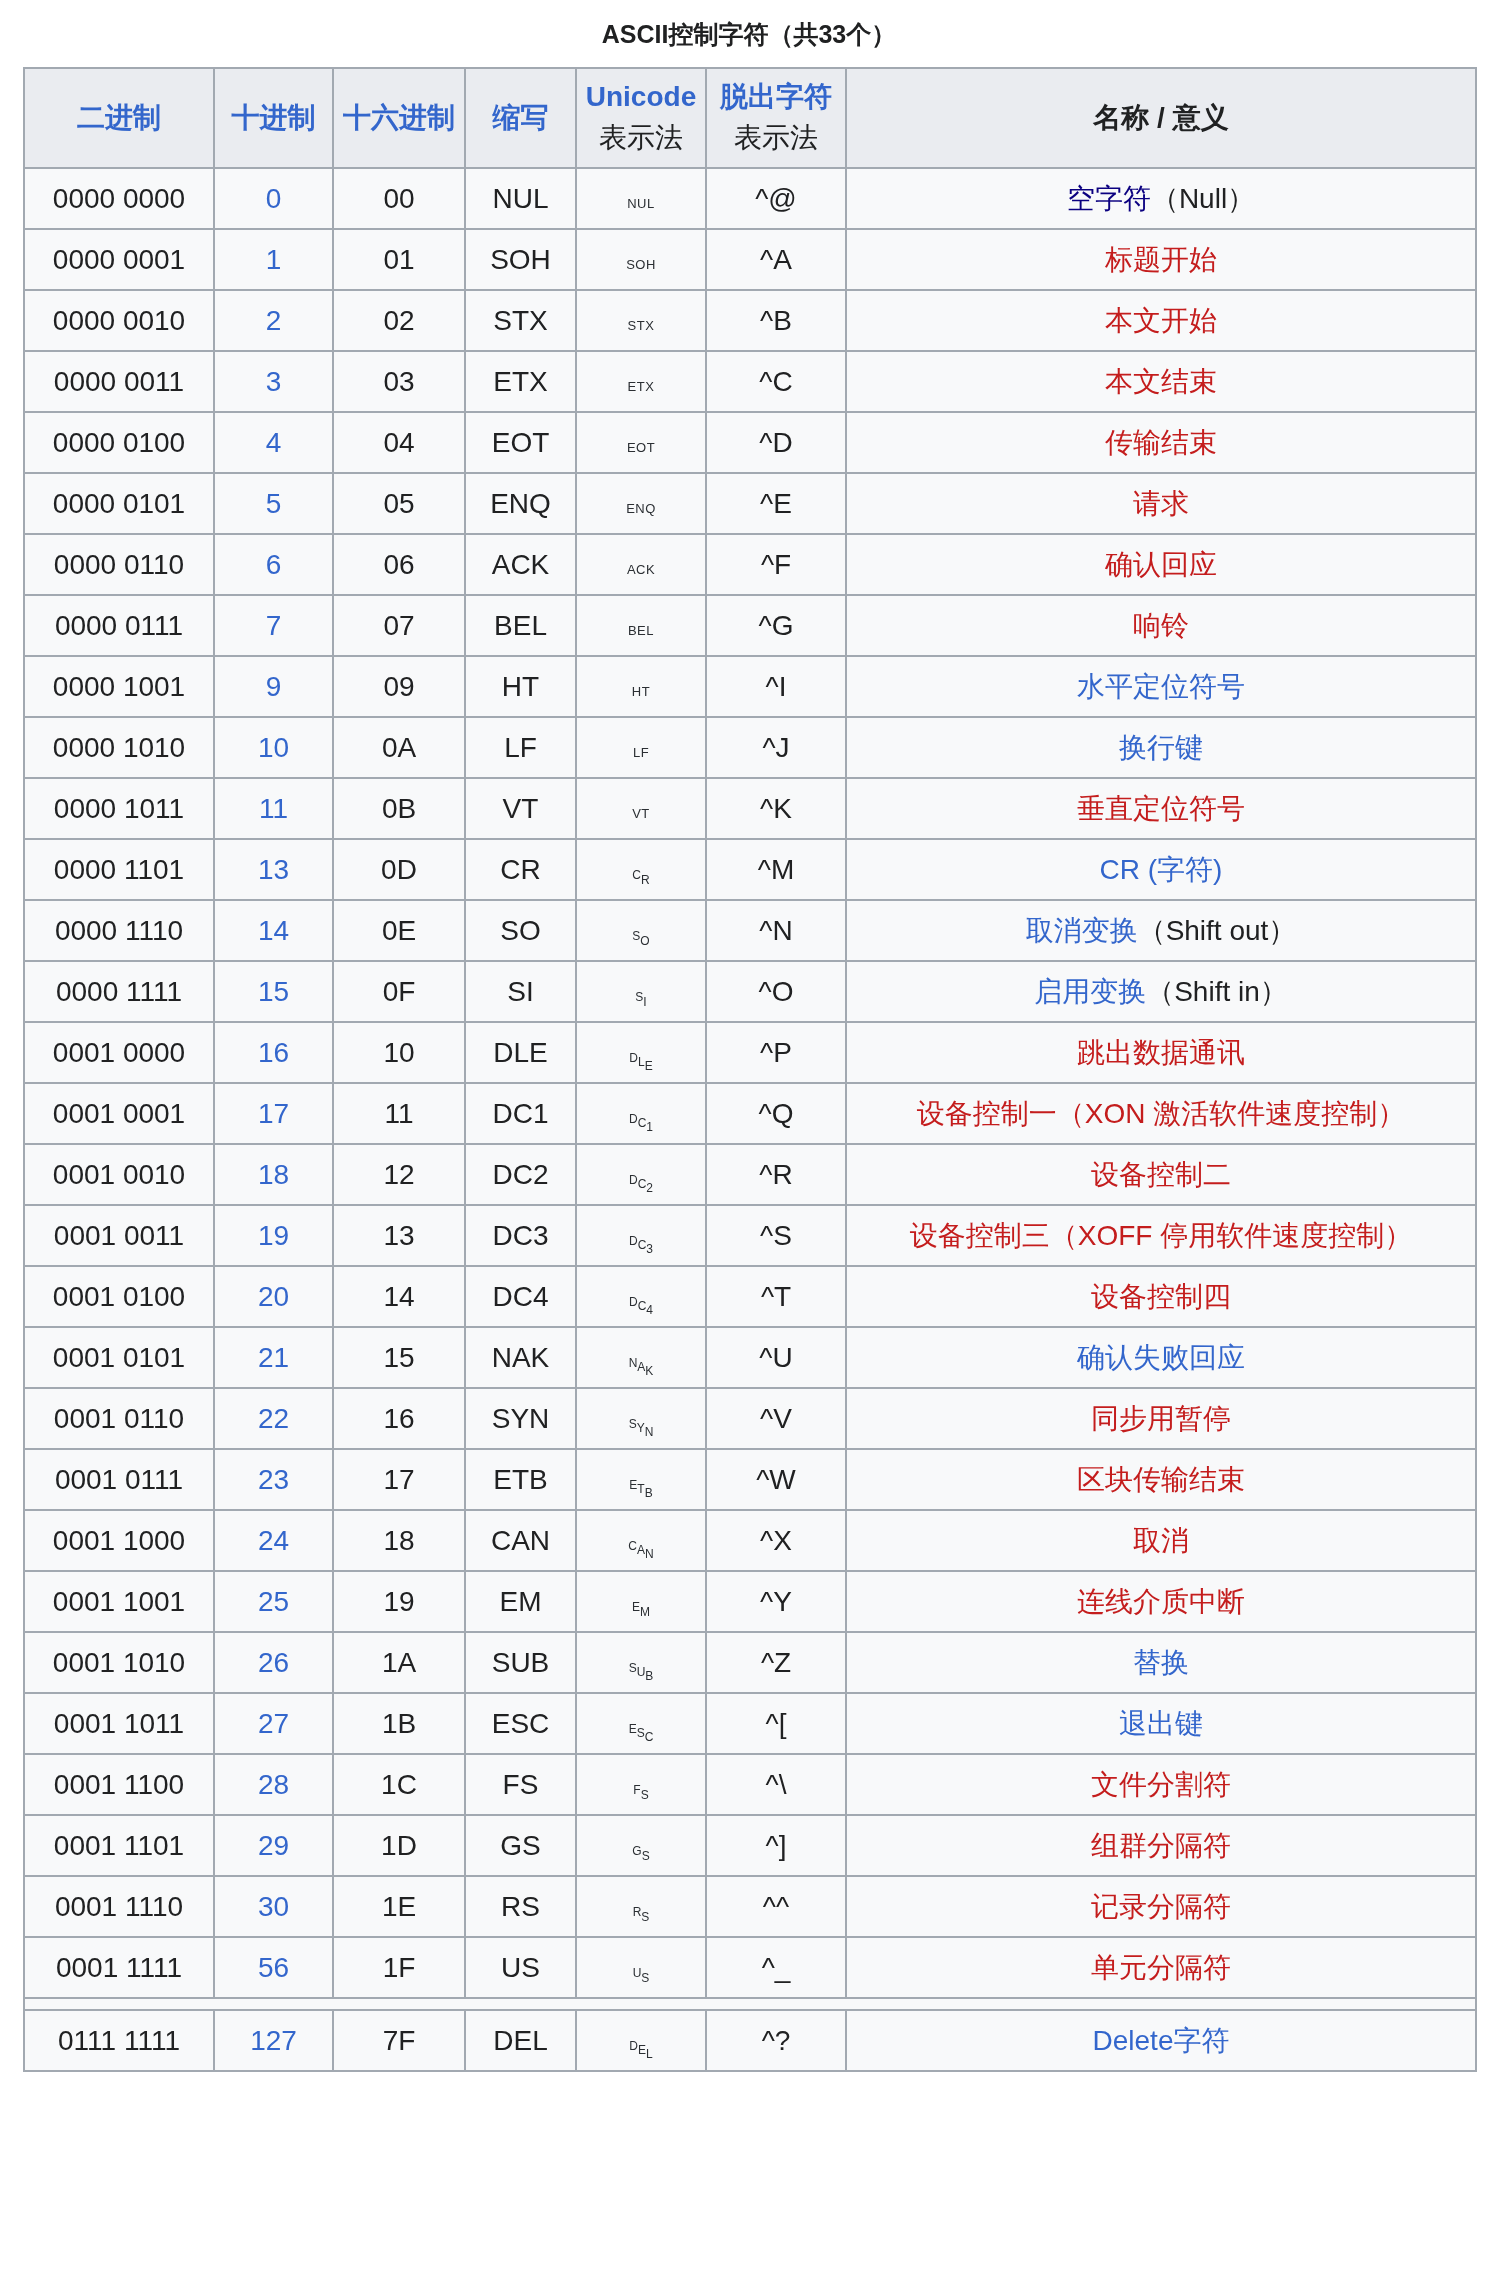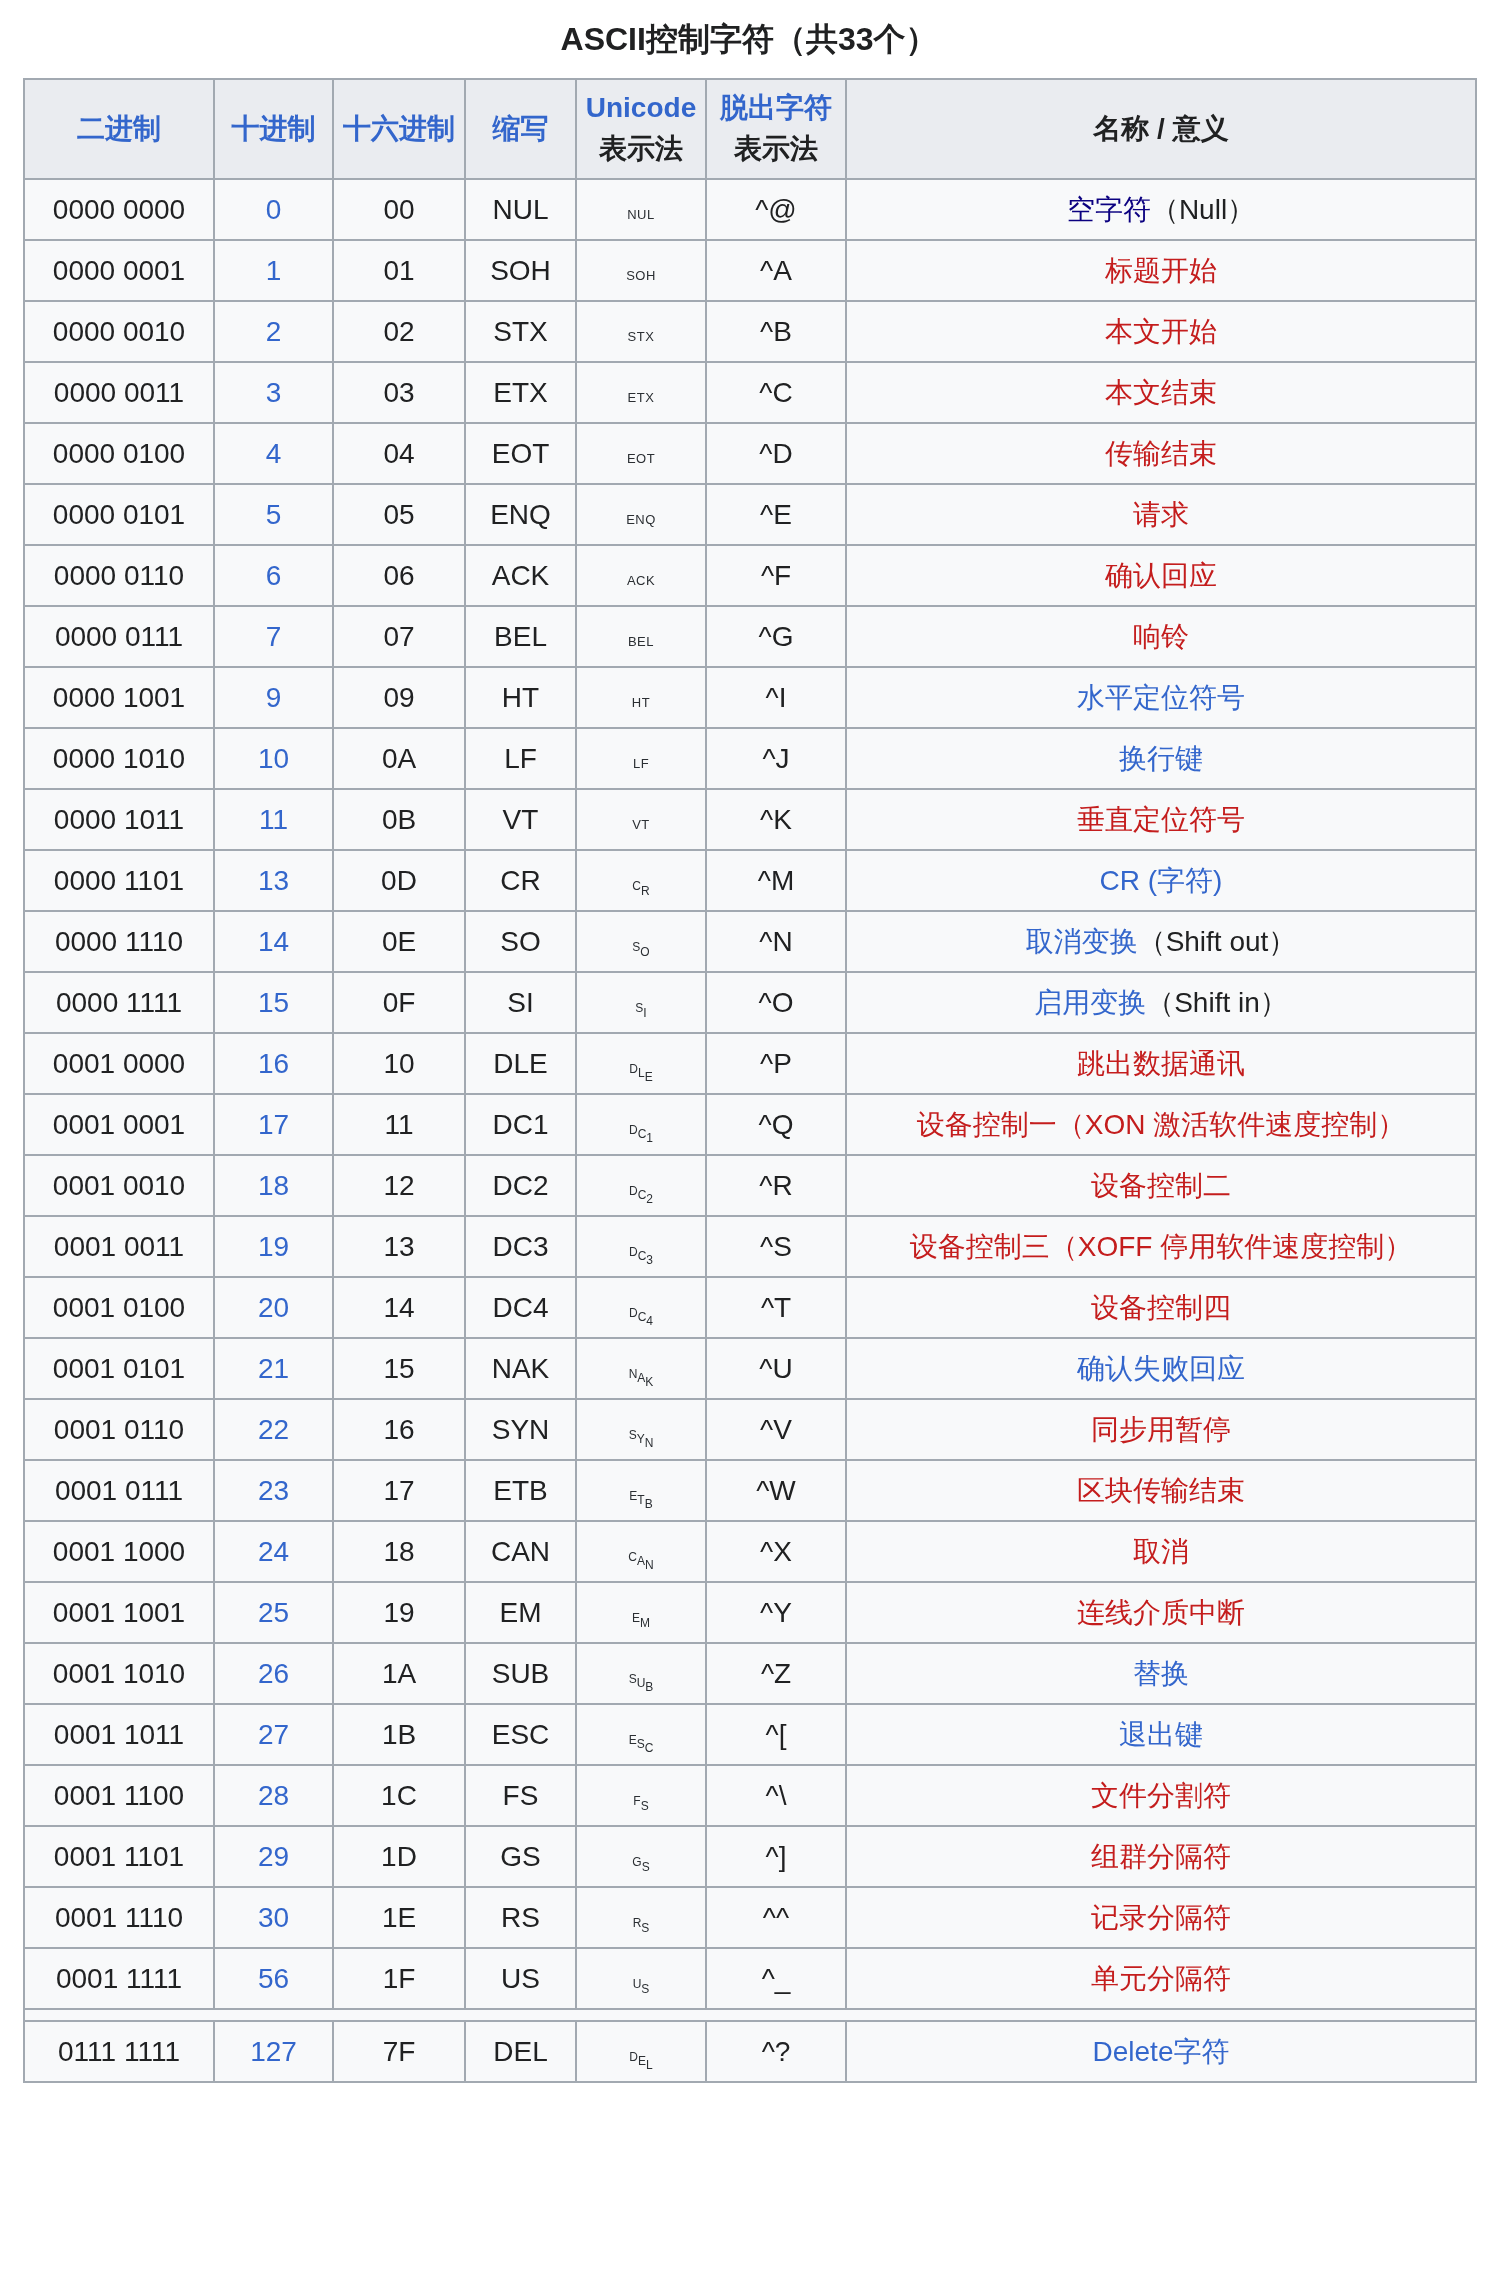--- a/index.html
+++ b/index.html
@@ -19,21 +19,21 @@
     color:var(--text);
   }
   .page{
     width:1498px;
     height:2272px;
     position:relative;
     box-sizing:border-box;
   }
   .title{
     text-align:center;
-    font-size:32px;
+    font-size:25px;
     font-weight:bold;
     padding-top:18px;
     padding-bottom:16px;
     color:var(--text);
   }
   table.ascii{
     border-collapse:collapse;
     margin-left:23px;
     width:1452px;
     table-layout:fixed;
@@ -47,21 +47,21 @@
     padding:0;
     overflow:hidden;
   }
   thead tr{ height:100px; }
   thead th{
     background:var(--headbg);
     font-weight:bold;
     line-height:1.45;
   }
   thead a{ color:var(--link); text-decoration:none; font-weight:bold; }
-  thead .sub{ color:var(--text); font-weight:bold; }
+  thead .sub{ color:var(--text); font-weight:normal; }
   tbody tr.data-row{ height:61px; }
   tbody tr.spacer-row{ height:12px; }
   tbody tr.spacer-row td{ padding:0; }
   td.c-bin{ color:var(--text); letter-spacing:0px; }
   td.c-dec a{ color:var(--link); text-decoration:none; }
   td.c-hex, td.c-abbr{ color:var(--text); }
   td.c-esc{ color:var(--text); font-size:30px; }
   td.c-glyph{ color:var(--text); }
   .glyph-flat{
     font-size:13px;

